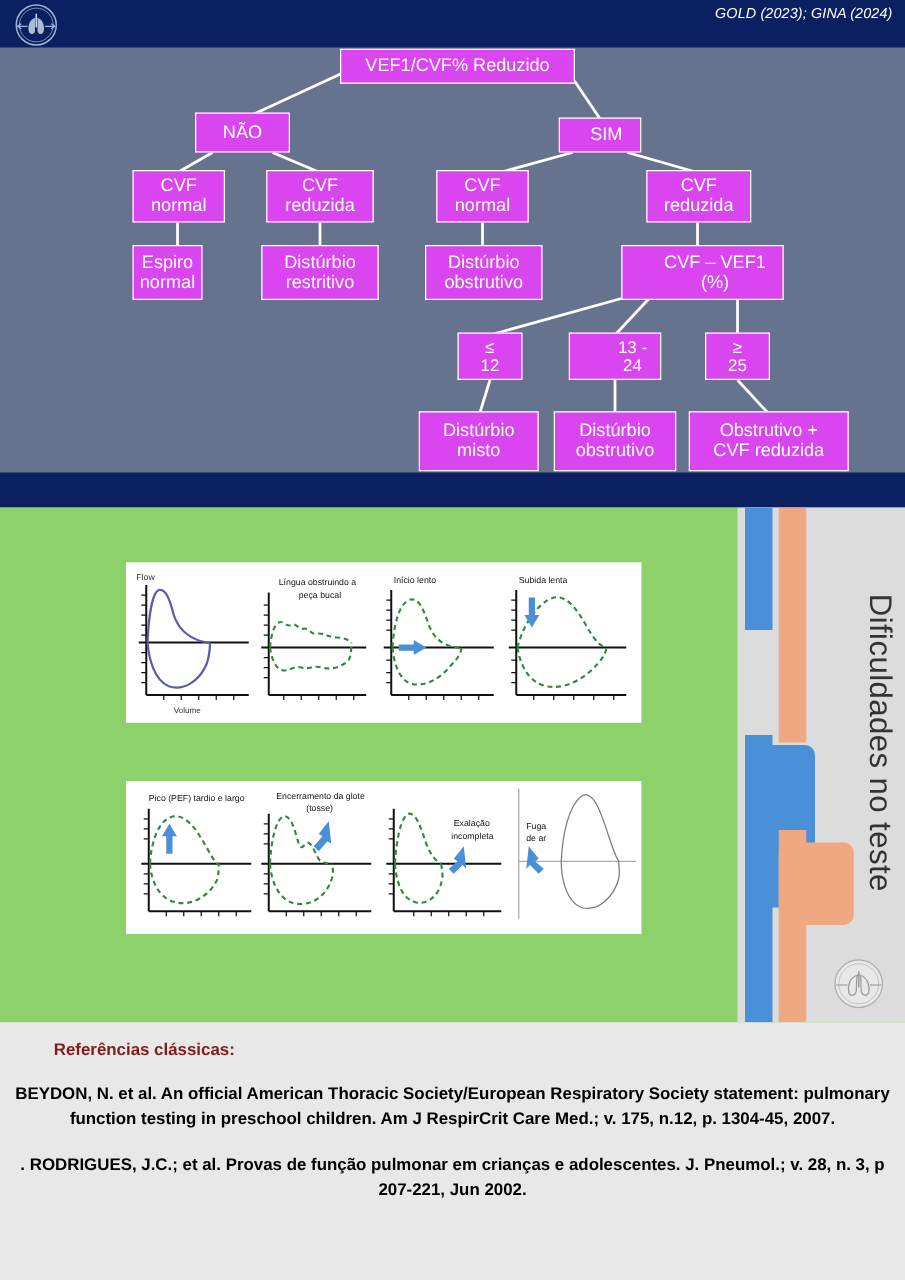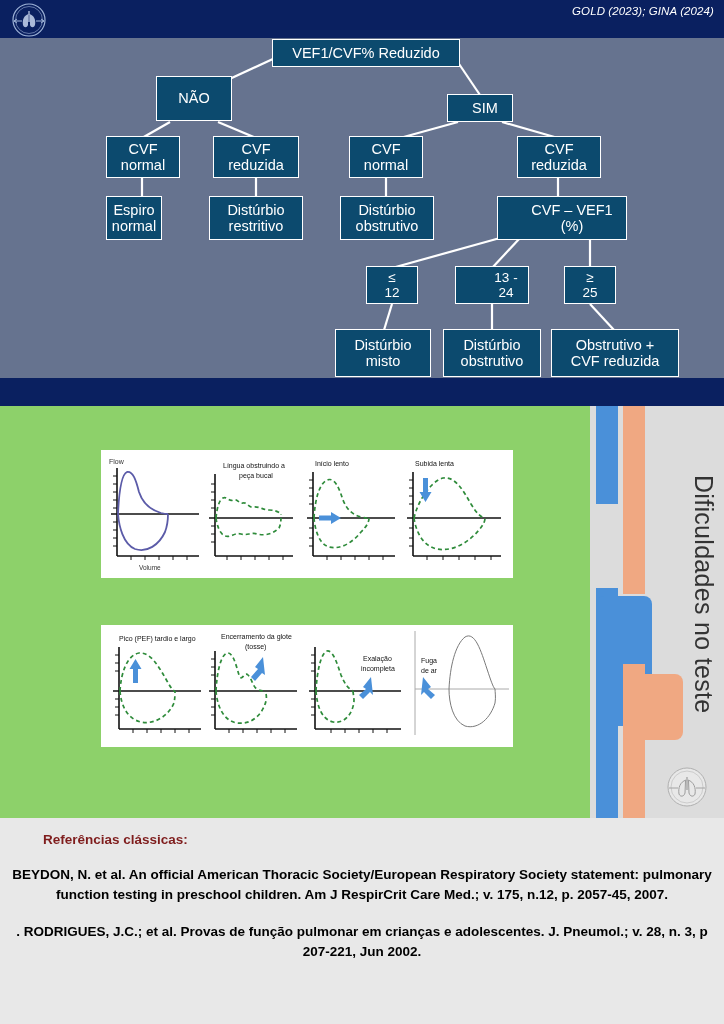--- a/index.html
+++ b/index.html
@@ -30,21 +30,21 @@
   .citation {
     position: absolute; right: 10px; top: 5px;
     color: #fff; font-size: 11.5px; letter-spacing: .1px;
     white-space: nowrap;
     font-style: italic;
   }
 
   
   .node {
     position: absolute;
-    background: #0c4a6e;
+    background: #d946ef;
     border: 1.6px solid #ffffff;
     color: #ffffff;
     display: flex; align-items: center; justify-content: center;
     text-align: center;
     font-size: 14.5px; line-height: 1.12;
     padding: 2px 4px;
     white-space: pre-line;
     z-index: 3;
   }
   .node.small { font-size: 13.5px; }
@@ -143,21 +143,21 @@
         <path d="M590 238 L590 268"></path>
 
         <path d="M392 304 L384 330"></path>
         <path d="M492 304 L492 330"></path>
         <path d="M590 304 L614 330"></path>
       </g>
     </svg>
 
     <div class="node" style="left:272px; top:39px; width:188px; height:28px;">VEF1/CVF% Reduzido</div>
 
-    <div class="node" style="left:156px; top:76px; width:76px; height:45px;">NÃO</div>
+    <div class="node" style="left:156px; top:90px; width:76px; height:32px;">NÃO</div>
 
     <div class="node" style="left:447px; top:94px; width:66px; height:28px;padding-left:14px;">SIM</div>
 
     <div class="node" style="left:106px; top:136px; width:74px; height:42px;">CVF
 normal</div>
 
     <div class="node" style="left:213px; top:136px; width:86px; height:42px;">CVF
 reduzida</div>
 
     <div class="node" style="left:106px; top:196px; width:56px; height:44px;">Espiro
@@ -421,17 +421,17 @@
           <g>
             <path d="M320 50 L328 60 L325 62 L332 68 L328 72 L321 65 L318 68 Z" fill="#4a90d9"></path>
           </g>
         </g>
       </svg>
     </div>
   </div>
 
   <div class="refs">
     <div class="refs-title">Referências clássicas:</div>
-    <div class="ref-item">BEYDON, N. et al. An official American Thoracic Society/European Respiratory Society statement: pulmonary function testing in preschool children. Am J RespirCrit Care Med.; v. 175, n.12, p. 2057-45, 2007.</div>
+    <div class="ref-item">BEYDON, N. et al. An official American Thoracic Society/European Respiratory Society statement: pulmonary function testing in preschool children. Am J RespirCrit Care Med.; v. 175, n.12, p. 1304-45, 2007.</div>
     <div class="ref-item">. RODRIGUES, J.C.; et al. Provas de função pulmonar em crianças e adolescentes. J. Pneumol.; v. 28, n. 3, p 207-221, Jun 2002.</div>
   </div>
 
 </div>
 
 </body></html>

